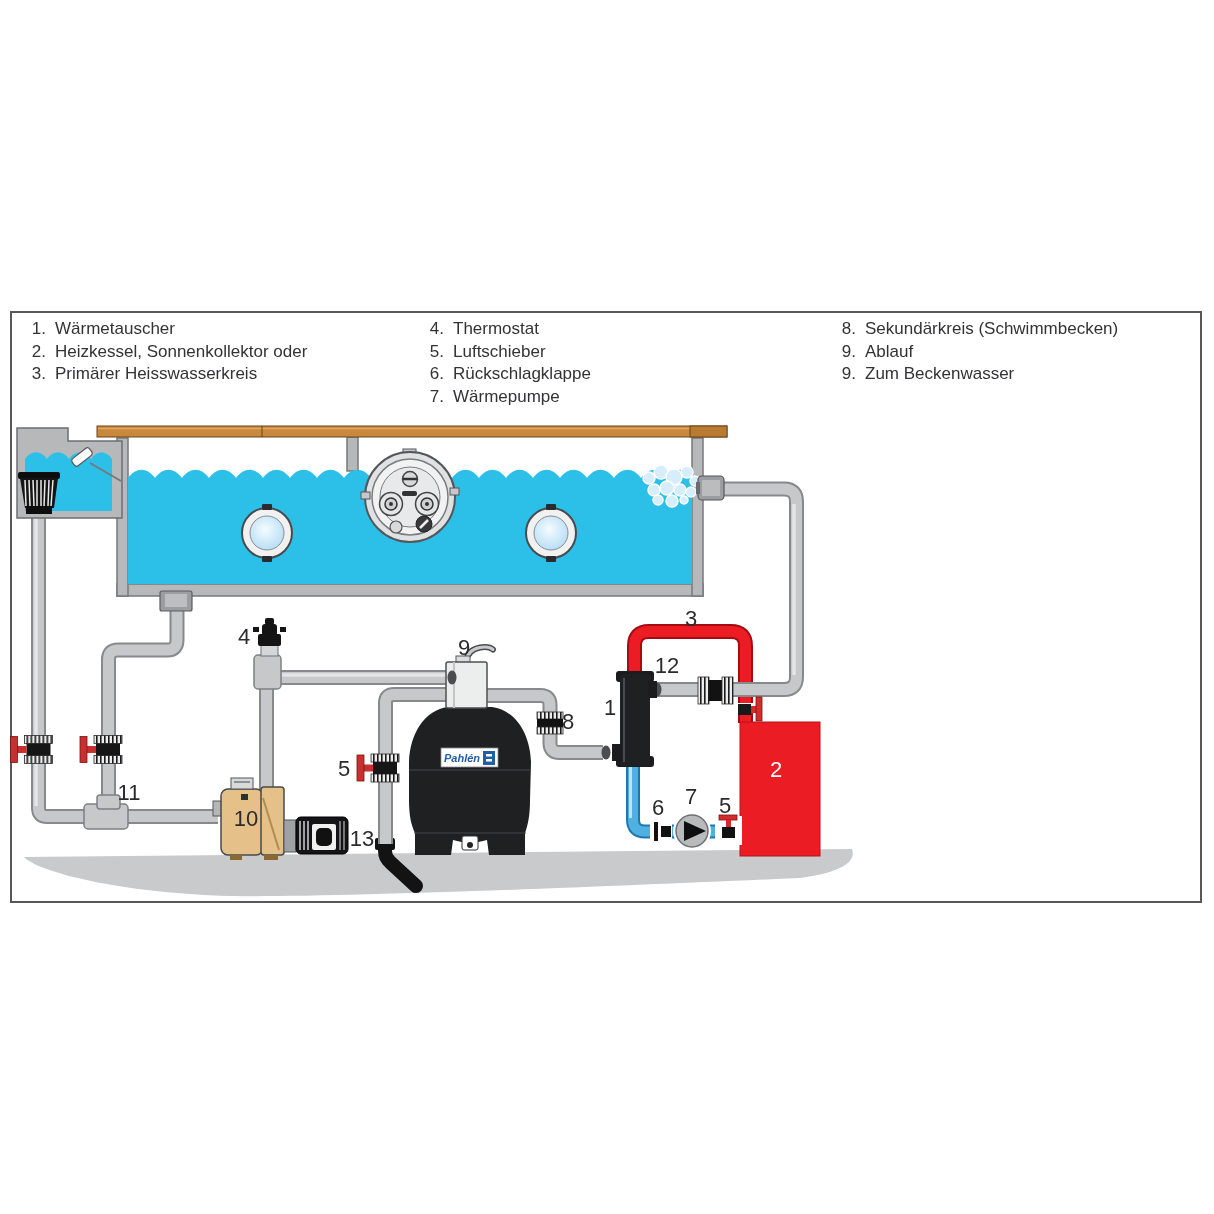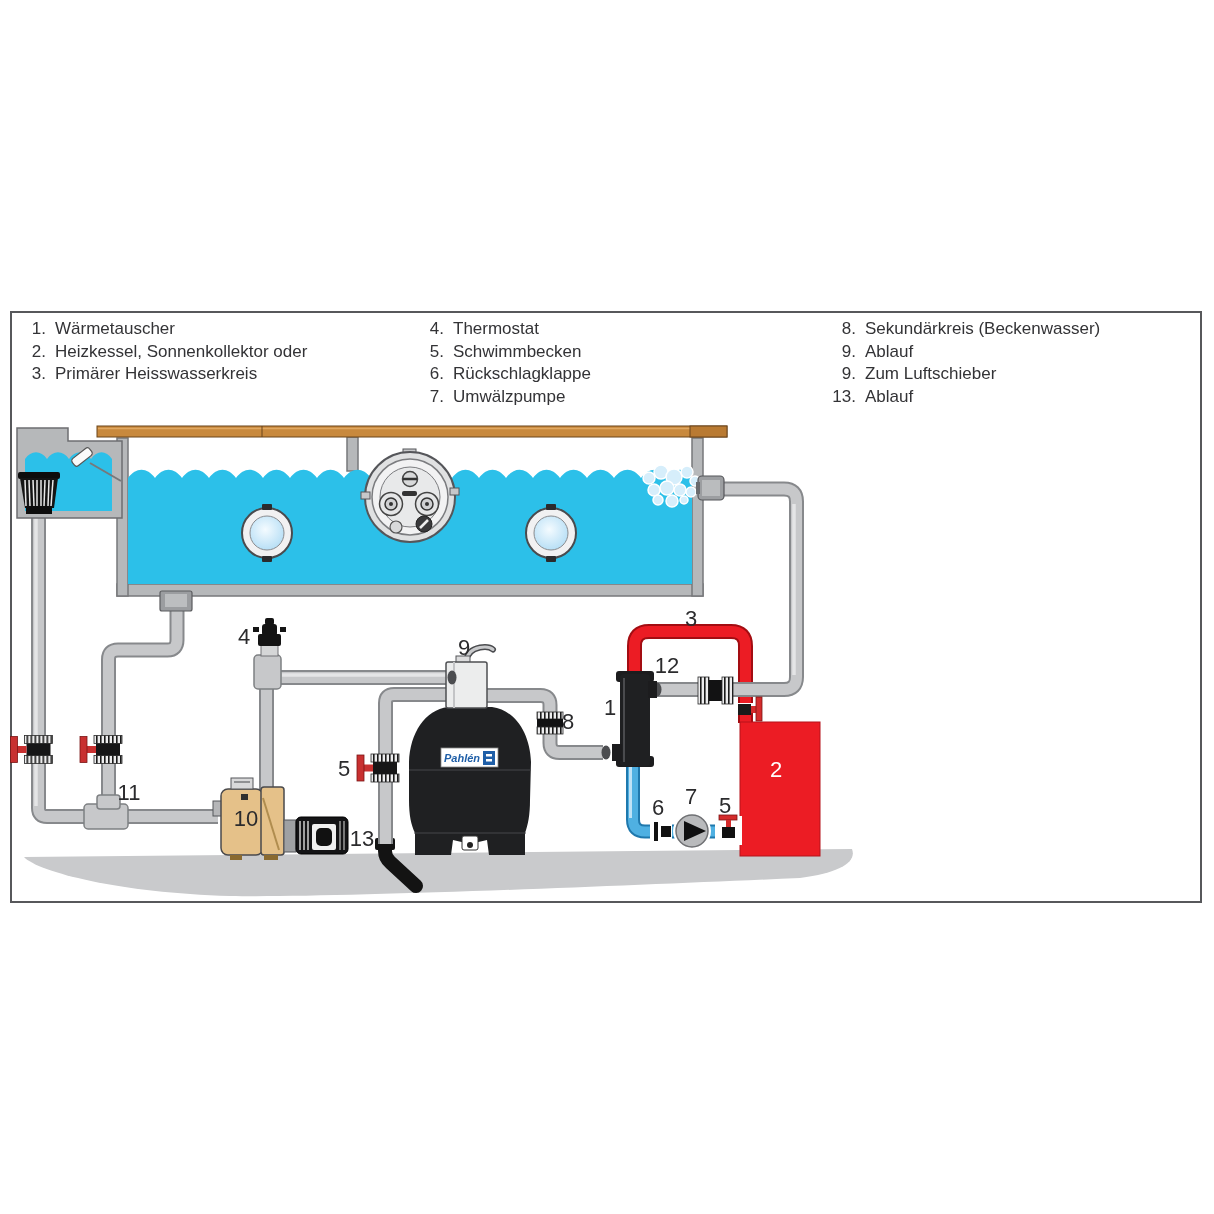--- a/index.html
+++ b/index.html
@@ -49,47 +49,43 @@
         <span>Primärer Heisswasserkreis</span>
       </div>
   </div>
   <div class="legend-col c2">
     <div class="legend-row">
         <span class="lnum">4.</span>
         <span>Thermostat</span>
       </div>
     <div class="legend-row">
         <span class="lnum">5.</span>
-        <span>Schwimmbecken</span>
+        <span>Luftschieber</span>
       </div>
     <div class="legend-row">
         <span class="lnum">6.</span>
         <span>Rückschlagklappe</span>
       </div>
     <div class="legend-row">
         <span class="lnum">7.</span>
-        <span>Umwälzpumpe</span>
+        <span>Wärmepumpe</span>
       </div>
   </div>
   <div class="legend-col c3">
     <div class="legend-row">
         <span class="lnum">8.</span>
-        <span>Sekundärkreis (Beckenwasser)</span>
+        <span>Sekundärkreis (Schwimmbecken)</span>
       </div>
     <div class="legend-row">
         <span class="lnum">9.</span>
         <span>Ablauf</span>
       </div>
     <div class="legend-row">
         <span class="lnum">9.</span>
-        <span>Zum Luftschieber</span>
-      </div>
-    <div class="legend-row">
-        <span class="lnum">13.</span>
-        <span>Ablauf</span>
+        <span>Zum Beckenwasser</span>
       </div>
   </div>
 
   <svg width="1214" height="1214" viewBox="0 0 1214 1214">
     <defs>
       <pattern id="rib" width="4" height="4" patternUnits="userSpaceOnUse">
         <rect width="4" height="4" fill="#ededee"></rect>
         <rect width="1.6" height="4" fill="#1a1a1a"></rect>
       </pattern>
       <radialGradient id="lensGrad" cx="45%" cy="40%" r="65%">

